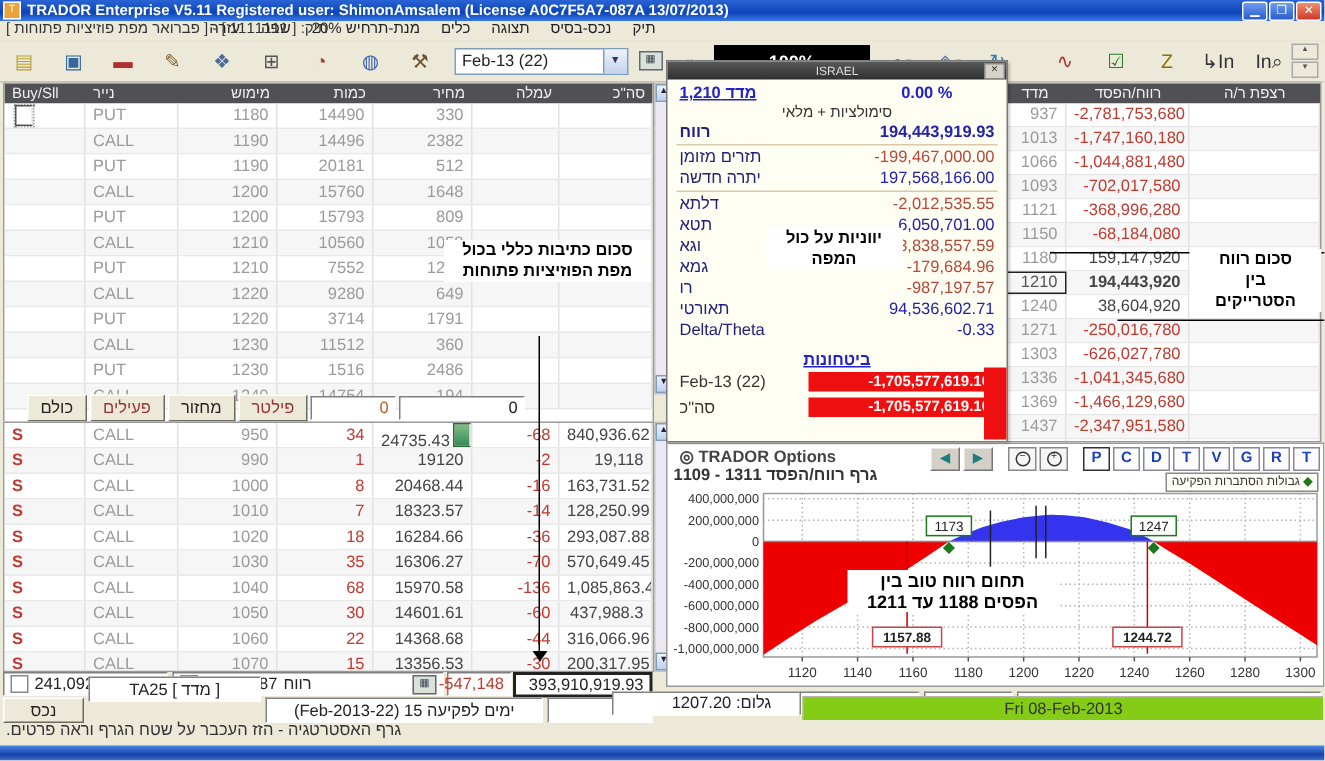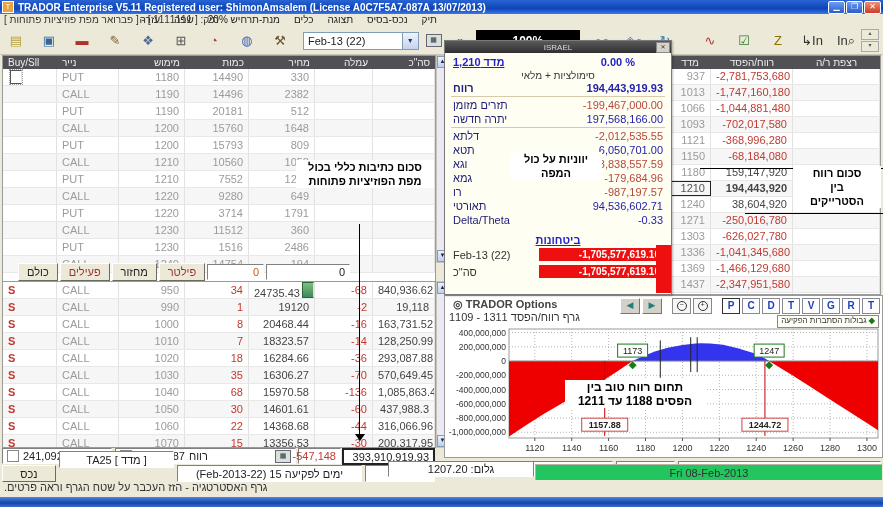--- a/index.html
+++ b/index.html
@@ -67,37 +67,37 @@
   .redbox{background:#ee1010;color:#fff;font-size:10px;width:124px;height:13px;text-align:right;padding:0 3px;line-height:13px;box-sizing:border-box;font-weight:bold}
   #popup-redstrip{position:absolute;left:656px;top:245px;width:15px;height:48px;background:#ee1010;z-index:35}
   
   .annot{position:absolute;background:#fff;color:#000;font-weight:bold;font-size:11px;text-align:center;direction:rtl;white-space:pre-line;z-index:50;line-height:14px}
   #annot-arrow{position:absolute;left:359px;top:224px;width:1px;height:212px;background:#000;z-index:40}
   #annot-arrowhead{position:absolute;left:355px;top:434px;width:0;height:0;border-left:5px solid transparent;border-right:5px solid transparent;border-top:7px solid #000;z-index:40}
   .hline{position:absolute;height:1px;background:#000;z-index:45}
   
   #chart-panel{position:absolute;left:444px;top:295px;width:439px;height:163px;background:#fff;border:1px solid #9a9a9a;box-sizing:border-box}
   #chart-title{position:absolute;left:8px;top:2px;font-size:11px;font-weight:bold;color:#444}
-  #chart-subtitle{position:absolute;left:4px;top:15px;font-size:11px;font-weight:normal;color:#333;direction:rtl}
+  #chart-subtitle{position:absolute;left:4px;top:15px;font-size:11px;font-weight:bold;color:#333;direction:rtl}
   #chart-ctrls{position:absolute;right:2px;top:2px;display:flex;gap:2px;align-items:center}
   .arrbtn{width:18px;height:14px;background:#d4d0c8;border:1px solid;border-color:#fff #777 #777 #fff;color:#1e7d7d;font-size:9px;line-height:12px;text-align:center}
   .magbtn{width:17px;height:14px;background:#f6f6f6;border:1px solid #888;display:flex;align-items:center;justify-content:center}
   .lens{display:block;width:8px;height:8px;border:1px solid #333;border-radius:50%;font-size:7px;line-height:6px;text-align:center;color:#333}
   .ltab{width:16px;height:14px;background:#fdfdfd;border:1px solid #889;color:#1a3fbf;font-weight:bold;font-size:10px;line-height:13px;text-align:center}
   .ltab.first{border-color:#333}
   #chart-legend{position:absolute;right:3px;top:19px;border:1px solid #888;background:#fffef6;font-size:8px;padding:0 3px;direction:rtl;color:#333;height:11px;line-height:10px}
   #chart-legend b{color:#1a7a1a}
   #chart-annot{left:565px;top:380px;width:140px;font-size:12px}
   
   #statusbar-left{position:absolute;left:4px;top:481px;width:420px;font-size:11px;color:#333;direction:rtl;text-align:left;white-space:nowrap}
   .green{color:#00a550}
   #bottomblue{position:absolute;left:0;top:497px;width:883px;height:10px;background:linear-gradient(#4a86e8,#1743a8 60%,#3a6fd0)}
   .cbx{width:10px;height:10px;background:#fff;border:1px solid #888;display:inline-block}
   .minical{width:14px;height:11px;background:#d8e2d8;border:1px solid #667;font-size:7px;line-height:10px;text-align:center;color:#334}
-  #row2-field{position:absolute;left:535px;top:464px;width:346px;height:15px;border-top:1px solid #b8b4a8;border-left:1px solid #b8b4a8;display:flex;align-items:center;justify-content:center;font-size:11px;color:#333;background:#22c55e}
+  #row2-field{position:absolute;left:535px;top:464px;width:346px;height:15px;border-top:1px solid #b8b4a8;border-left:1px solid #b8b4a8;display:flex;align-items:center;justify-content:center;font-size:11px;color:#333;background:#84cc16}
 </style>
 </head>
 <body>
 
 <div id="titlebar">
   <span class="ticon">T</span>
   <span class="ttext">TRADOR Enterprise  V5.11      Registered user: ShimonAmsalem   (License A0C7F5A7-087A  13/07/2013)</span>
   <span class="winbtns">
     <span class="winbtn">▁</span>
     <span class="winbtn">❐</span>
@@ -441,21 +441,21 @@
 </div>
 <div class="fld" style="left:298px;top:448px;width:43px;justify-content:flex-end;color:#c03a30">-547,148</div>
 <div class="fld" style="left:342px;top:448px;width:93px;justify-content:flex-end;border:2px solid #222;height:17px">393,910,919.93</div>
 
 <div class="fld raised" style="left:2px;top:465px;width:54px;height:17px">נכס</div>
 <div class="fld" style="left:59px;top:451px;width:115px;height:17px;justify-content:center" dir="ltr">TA25  [ מדד ]</div>
 <div class="fld" style="left:177px;top:465px;width:185px;height:17px;justify-content:center" dir="rtl">ימים לפקיעה 15  (22-Feb-2013)</div>
 <div class="fld" style="left:365px;top:465px;width:70px;height:17px"></div>
 
 <div id="statusbar-left">גרף האסטרטגיה - הזז העכבר על שטח הגרף וראה פרטים.</div>
-<div class="fld" style="left:388px;top:461px;width:146px;justify-content:center" dir="rtl">גלום: 1207.20</div>
+<div class="fld" style="left:408px;top:461px;width:146px;justify-content:center" dir="rtl">גלום: 1207.20</div>
 <div class="fld green" style="left:533px;top:461px;width:80px;justify-content:center">1210.46</div>
 <div class="fld green" style="left:616px;top:461px;width:59px;justify-content:center">0.63%</div>
 <div class="fld" style="left:678px;top:461px;width:203px;justify-content:center">Thu  07-Feb-2013  d 19:12</div>
 <div id="row2-field">Fri  08-Feb-2013</div>
 <div id="bottomblue"></div>
 
 <div id="popup">
   <div id="popup-titlebar">
     <span>ISRAEL</span>
     <span id="popup-close">✕</span>

